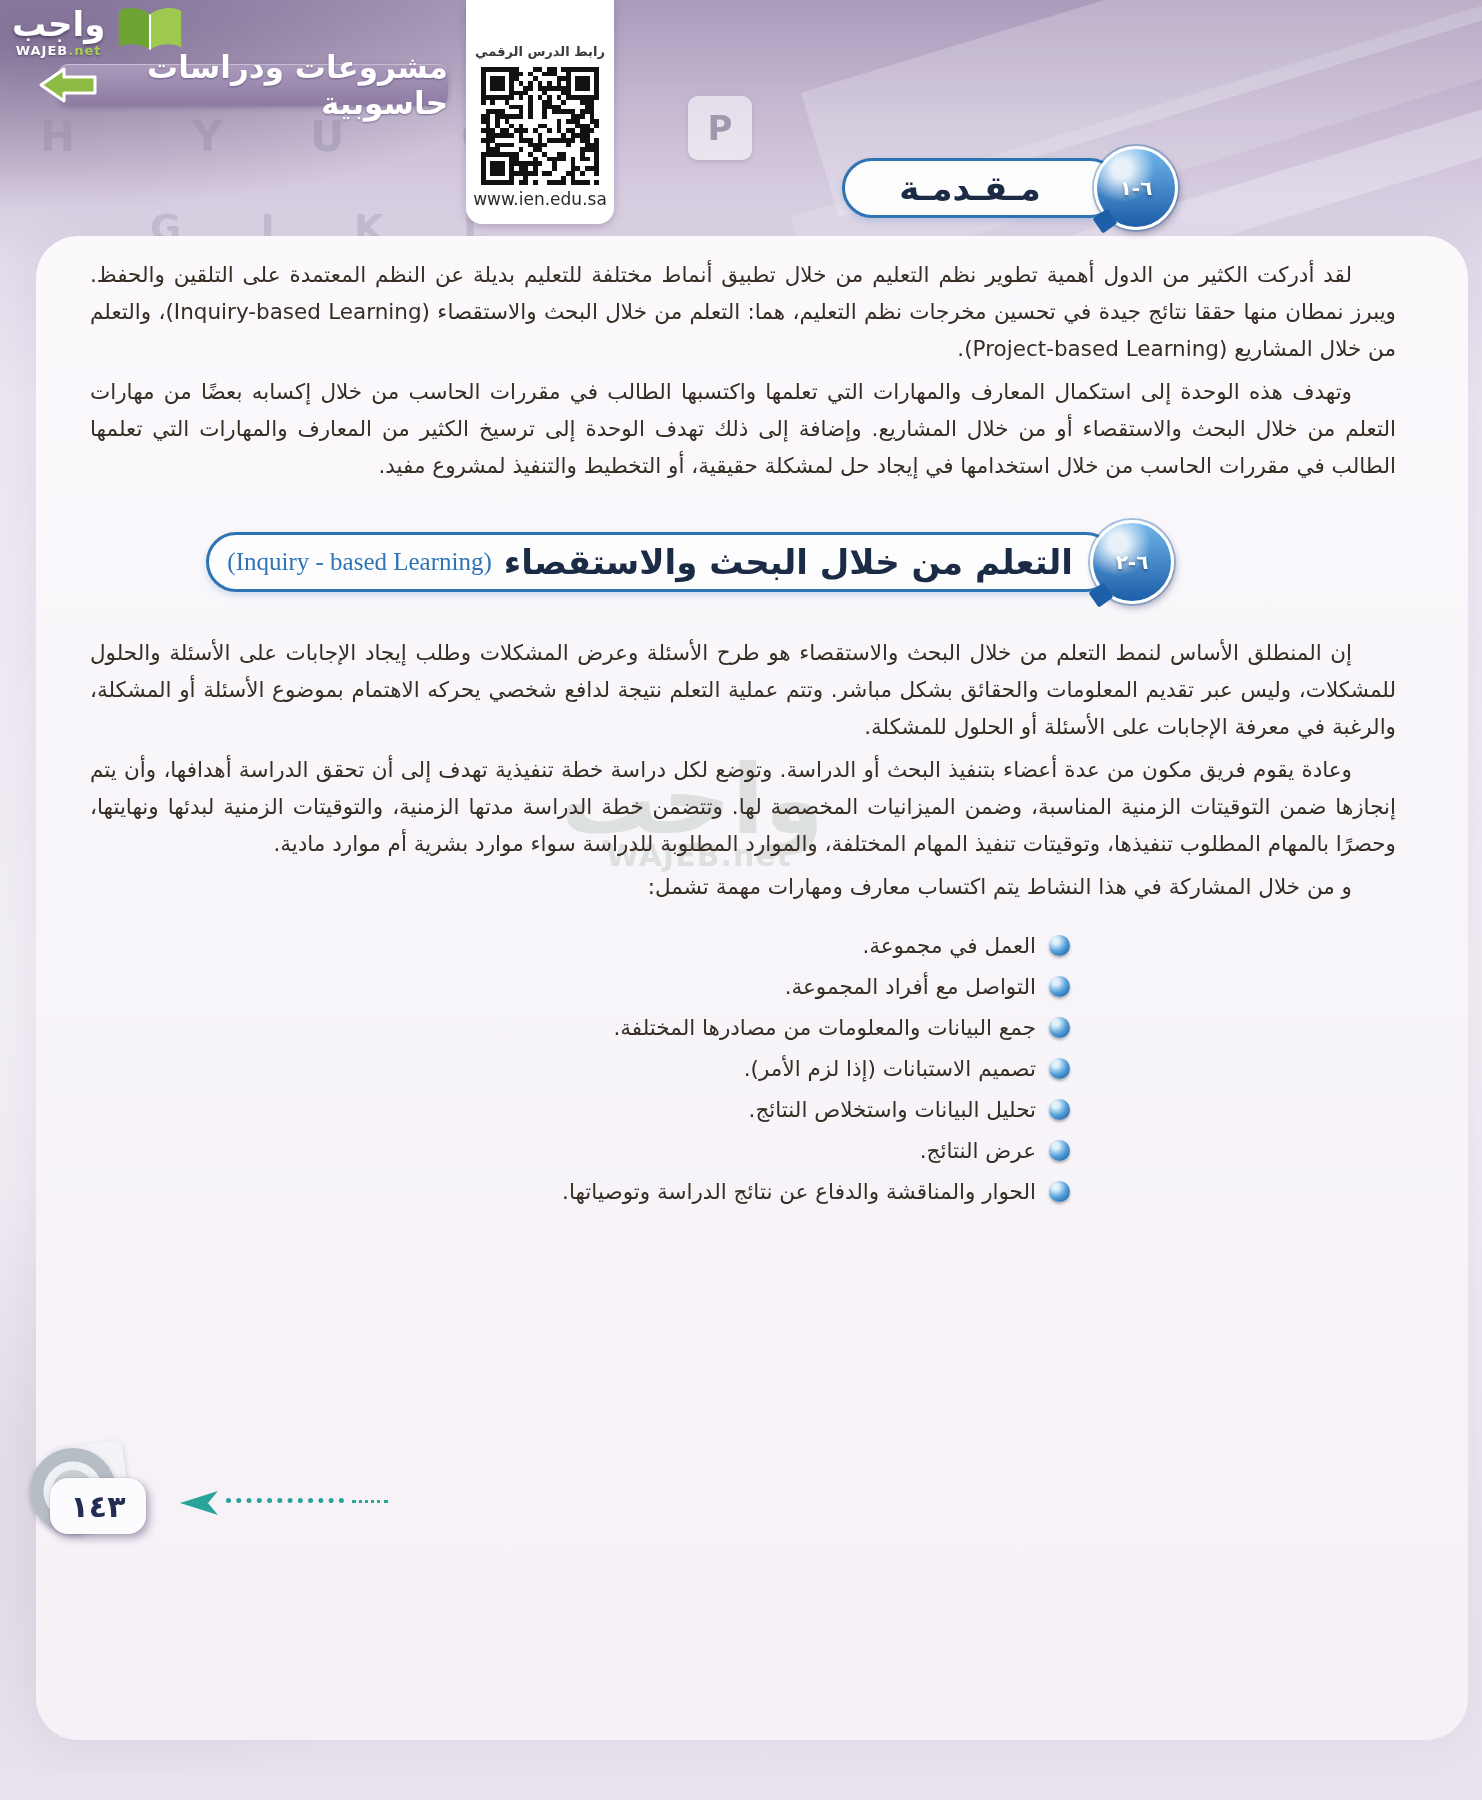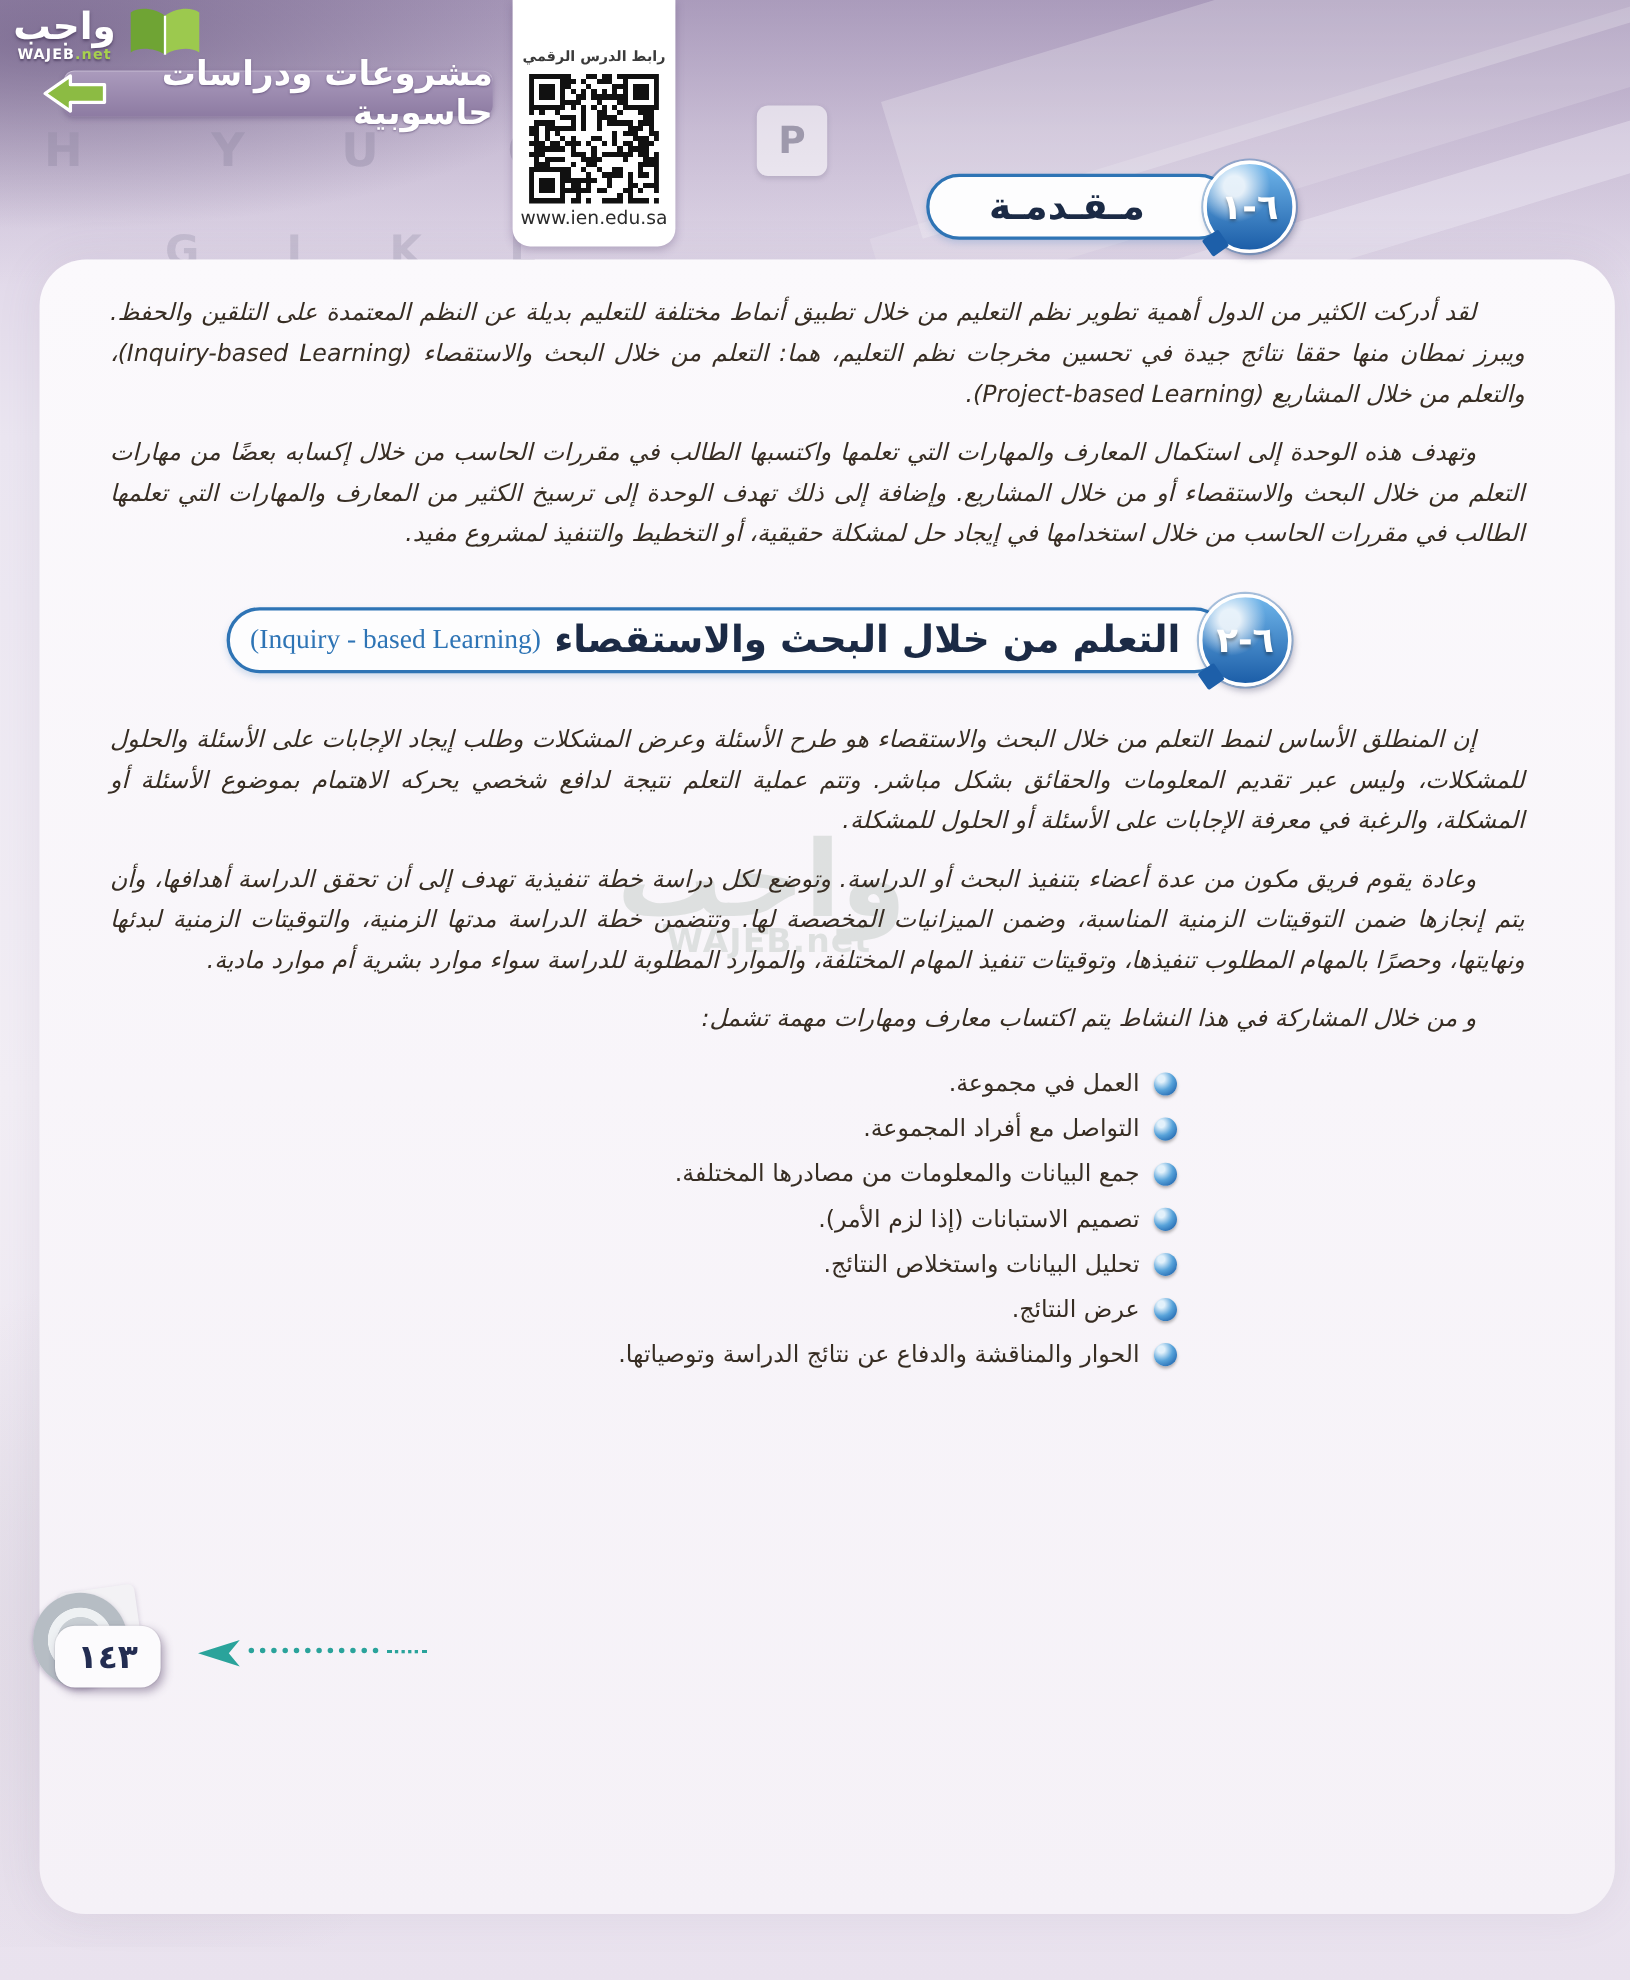--- a/index.html
+++ b/index.html
@@ -49,30 +49,30 @@
   .heading{display:flex;align-items:center;direction:rtl;}
   .heading-1{position:absolute;top:146px;left:842px;width:336px;z-index:4;}
   .heading-2{width:892px;margin:36px 228px 30px 0;z-index:4;}
   .badge{position:relative;width:78px;height:78px;border-radius:50%;flex:none;z-index:2;
          background:radial-gradient(circle at 32% 26%,rgba(255,255,255,.85) 0 12%,rgba(255,255,255,0) 42%),
                     linear-gradient(180deg,#6fb5ea,#1c5ea8);
          border:3px solid #ffffff;box-shadow:0 0 0 2px rgba(44,110,175,.4),2px 4px 7px rgba(40,40,80,.35);
          display:flex;align-items:center;justify-content:center;}
   .badge::after{content:"";position:absolute;left:-1px;bottom:-3px;width:18px;height:18px;background:#1d5fa9;
                 border-radius:2px;transform:rotate(55deg);}
-  .badge-num{position:relative;z-index:2;direction:ltr;unicode-bidi:bidi-override;color:#ffffff;font-size:32px;font-weight:bold;
+  .badge-num{position:relative;z-index:2;direction:ltr;unicode-bidi:bidi-override;color:#ffffff;font-size:20px;font-weight:bold;
              text-shadow:0 2px 3px rgba(0,0,0,.35);}
   .pill{flex:1;height:54px;margin-right:-26px;background:#fdfdfe;border:3px solid #2e74b5;border-radius:30px;
         display:flex;align-items:center;justify-content:center;gap:12px;z-index:1;
         box-shadow:0 3px 7px rgba(46,116,181,.22);padding:0 40px 0 18px;}
   .pill-title{font-size:34px;font-weight:bold;color:#1b2a45;white-space:nowrap;}
   .pill-latin{font-family:"Liberation Serif",serif;font-size:25px;color:#2e74b5;direction:ltr;unicode-bidi:isolate;white-space:nowrap;}
   
   .text-col{position:absolute;top:250px;right:80px;left:84px;z-index:3;}
-  p.para{margin:16px;font-size:21.5px;line-height:37px;text-align:justify;color:#372d23;text-indent:44px;font-style:italic;}
+  p.para{margin:6px;font-size:21.5px;line-height:37px;text-align:justify;color:#372d23;text-indent:44px;}
   .gap{margin-top:14px;}
   .bullets{list-style:none;margin:20px 332px 0 0;padding:0;text-align:center;}
   .bullets li{display:flex;align-items:center;height:41px;font-size:21.5px;color:#372d23;}
   .bullet-dot{width:21px;height:21px;border-radius:50%;flex:none;margin-left:13px;
               background:radial-gradient(circle at 32% 28%,#e2f1fb 0 15%,#58a3da 50%,#1a5ea9 90%);
               box-shadow:0 2px 3px rgba(0,0,0,.3);}
   
   .watermark{position:absolute;top:752px;left:574px;width:250px;z-index:2;opacity:.16;text-align:center;color:#57755c;}
   .wm-ar{display:block;font-size:96px;font-weight:bold;line-height:96px;}
   .wm-en{display:block;font-size:30px;font-weight:bold;letter-spacing:1px;margin-top:-10px;}

